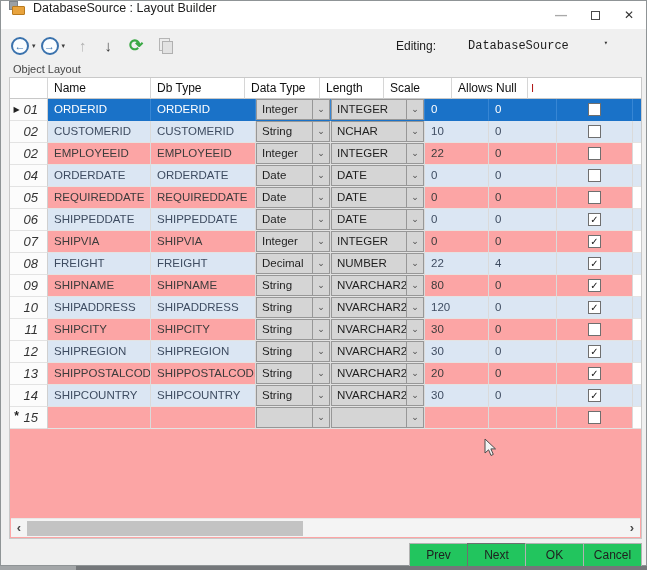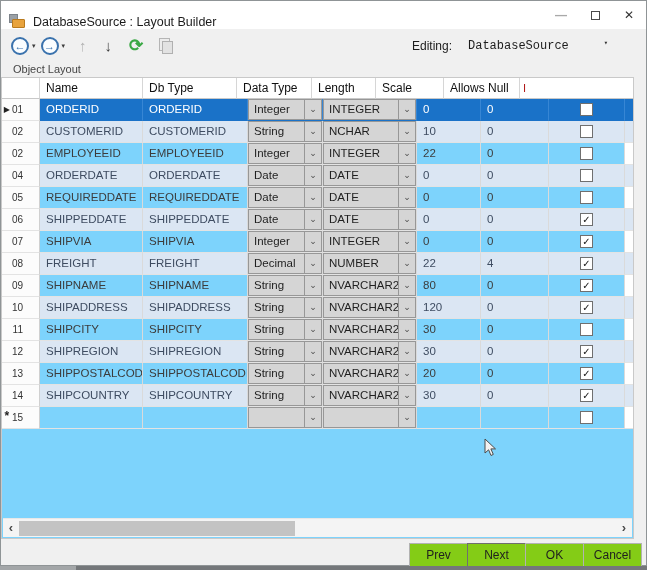--- a/index.html
+++ b/index.html
@@ -4,21 +4,21 @@
 <style>
   * { margin:0; padding:0; box-sizing:border-box; }
   html,body { width:647px; height:570px; overflow:hidden; }
   body { position:relative; font-family:"Liberation Sans", sans-serif; background:#ffffff; }
 
   .window { position:absolute; left:0; top:0; width:647px; height:566px;
             background:#f0f0f0; border:1px solid #8f9496; }
 
   
   .titlebar { position:absolute; top:0; left:0; right:0; height:28px; background:#ffffff;
-              display:flex; align-items:flex-end; }
+              display:flex; align-items:flex-start; }
   .app-icon { width:16px; height:15px; margin-left:8px; position:relative; flex:0 0 auto; }
   .app-icon .part-back { position:absolute; left:0; top:0; width:9px; height:9px;
               background:#9aa0a6; border:1px solid #7d838a; }
   .app-icon .part-front { position:absolute; left:3px; top:5px; width:13px; height:9px;
               background:#e8a33d; border:1px solid #b97a1e; border-radius:1px; }
   .title-text { margin-left:8px; font-size:12.5px; color:#1b1b1b; white-space:nowrap; }
   .win-controls { margin-left:auto; display:flex; height:100%; }
   .win-btn { width:34px; height:100%; display:flex; align-items:center; justify-content:center;
              font-size:12px; color:#333; cursor:default; }
   .win-btn.min { color:#a9a9a9; font-weight:bold; }
@@ -35,48 +35,48 @@
   .tb-arrow.up { color:#b3b3b3; }
   .tb-arrow.down { color:#3f3f3f; }
   .tb-refresh { color:#3aa844; font-size:17px; font-weight:bold; margin:0 8px; }
   .copy-icon { position:relative; width:13px; height:15px; margin-left:8px; }
   .copy-icon::before { content:""; position:absolute; left:0; top:0; width:9px; height:11px;
                 border:1px solid #b5b5b5; background:#ececec; }
   .copy-icon::after { content:""; position:absolute; left:3px; top:3px; width:9px; height:11px;
                 border:1px solid #b0b0b0; background:#e2e2e2; }
   .ml10 { margin-left:10px; }
 
-  .editing { position:absolute; right:38px; top:28px; height:33px; display:flex; align-items:center; }
+  .editing { position:absolute; right:38px; top:28px; height:33px; display:flex; align-items:center;gap:16px; }
   .editing-label { font-size:12px; color:#1c1c1c; }
   .editing-combo { display:flex; align-items:flex-start; width:140px; margin-left:16px;font-family:Liberation Mono, monospace; }
   .editing-value { flex:1; font-size:12px; color:#1c1c1c; white-space:nowrap; overflow:hidden; }
   .editing-caret { font-size:7px; color:#333; }
 
   
   .group-label { position:absolute; left:12px; top:62px; font-size:11px; color:#454545;text-align:center; }
-  .grid { position:absolute; left:0; top:76px; width:633px; height:462px; background:#7dd3fc;
+  .grid { position:absolute; left:8px; top:76px; width:633px; height:462px; background:#fca5a5;
           border:1px solid #c9c9c9; overflow:hidden; }
 
   .gheader { display:flex; height:21px; background:#ffffff; }
   .hcell { border-right:1px solid #d6d6d6; border-bottom:1px solid #c8c8c8; font-size:12px;
            color:#101010; line-height:20px; padding-left:6px; white-space:nowrap; overflow:hidden; }
   .hcell.partial { border-right:none; color:#b01717; flex:1; padding-left:3px; font-size:11px; }
 
   .row { display:flex; height:22px; }
   .cell { border-right:1px solid #dadada; border-bottom:1px solid #e3e3e3; font-size:11.5px;
           color:#3c3c3c; line-height:21px; padding-left:6px; white-space:nowrap; overflow:hidden; }
   .row.alt .cell { background:#dbe6f3; color:#3e4c61; }
   .cell.c8 { background:#ffffff; border-right:none; flex:1; padding:0; }
   .row.selected .cell { background:#1a72c8; color:#ffffff; border-right-color:#3786d4;
           border-bottom-color:#1a72c8; }
   .row .cell.c0 { background:#fcfcfc; color:#333; display:flex; padding-left:0;
           border-right:1px solid #d0d0d0; border-bottom:1px solid #e3e3e3; }
   .marker { width:13px; text-align:center; font-size:8px; color:#222; line-height:21px; }
   .marker.new { font-size:12px; font-weight:bold; line-height:19px; }
-  .rownum { flex:1; text-align:right; padding-right:16px; font-size:10px; color:#333; }
+  .rownum { flex:1; text-align:right; padding-right:9px; font-size:13px; color:#333;font-style:italic; }
 
   .c0 { width:38px; } .c1 { width:103px; } .c2 { width:105px; } .c3 { width:75px; }
   .c4 { width:94px; } .c5 { width:64px; } .c6 { width:68px; } .c7 { width:76px; }
 
   .cell.ec { padding:0; }
   .editor { width:100%; height:100%; background:#d5d5d5; border:1px solid #979797; display:flex; }
   .editor .etext { flex:1; padding-left:5px; line-height:19px; font-size:11.5px; color:#1f1f1f;
           white-space:nowrap; overflow:hidden; }
   .editor .ebtn { width:17px; border-left:1px solid #979797; display:flex; align-items:center;
           justify-content:center; font-size:9px; color:#4d4d4d; background:#d5d5d5; }
@@ -88,21 +88,21 @@
   
   .scrollbar { position:absolute; left:1px; right:1px; bottom:1px; height:19px; background:#f4f4f4;
           border-top:1px solid #e8e8e8; }
   .scroll-arrow { position:absolute; top:0; width:16px; height:18px; line-height:17px;
           text-align:center; color:#4a4a4a; font-size:13px; font-weight:bold; }
   .scroll-arrow.left { left:0; } .scroll-arrow.right { right:0; }
   .scroll-thumb { position:absolute; left:16px; top:2px; width:276px; height:15px; background:#c3c3c3; }
 
   
   .footer-buttons { position:absolute; top:542px; left:409px; display:flex; }
-  .btn { width:59px; height:24px; border:1px solid #b2b2b2; background:#84cc16; font-size:12px;
+  .btn { width:59px; height:24px; border:1px solid #b2b2b2; background:#22c55e; font-size:12px;
          color:#1f1f1f; display:flex; align-items:center; justify-content:center; margin-left:-1px;
          font-family:"Liberation Sans", sans-serif; }
   .btn.focused { border:1px solid #6f6f6f; }
 
   .bottom-strip { position:absolute; left:0; right:0; bottom:0; height:4px; background:#74777a; }
   .bottom-strip .light-seg { position:absolute; left:0; top:0; width:76px; height:100%; background:#a3a6a8; }
 
   .mouse-cursor { position:absolute; left:484px; top:438px; }
 </style>
 </head>

